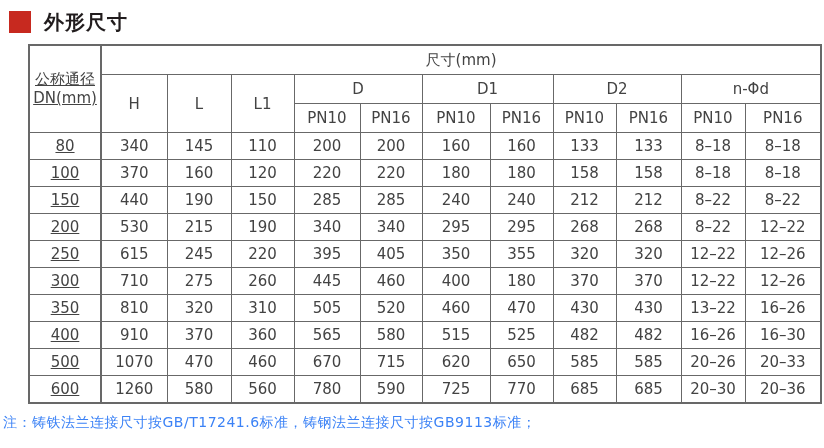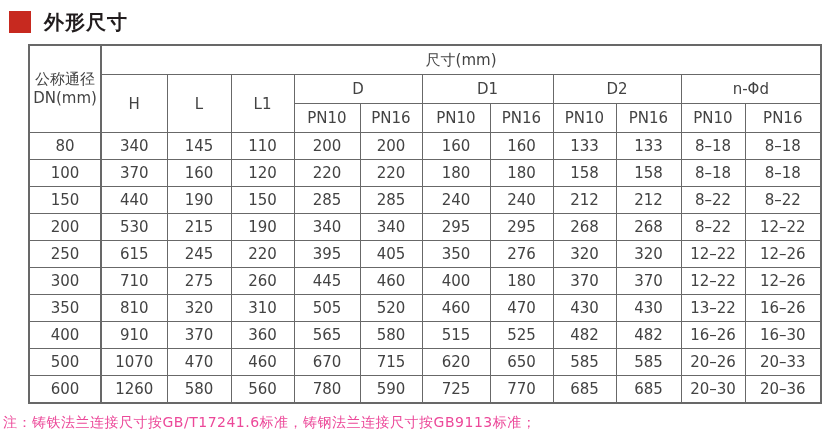--- a/index.html
+++ b/index.html
@@ -53,28 +53,28 @@
     text-align: center;
     vertical-align: middle;
     font-size: 15px;
     color: #434343;
     padding: 0;
     overflow: hidden;
     white-space: nowrap;
   }
   .dim-table th { height: 28px; }
   .dim-table td { height: 26px; }
-  .col-dn { border-right-width: 2px !important; }
+  .col-dn { border-right-width: 2px !important; text-decoration: underline; }
   .dn-head { line-height: 19px; font-size: 15px; color: #3d3d3d; }
   .dn-head span { display: block; }
   .size-head { text-align: center; margin-top: 20px; }
   .note {
     margin: 10px 0 12px 3px;
     font-size: 14px;
-    color: #ec4899;
+    color: #3b82f6;
     letter-spacing: 0.5px;
   }
 </style>
 </head>
 <body>
 
 <div class="page">
 
   <div class="title-row">
     <div class="title-square"></div>
@@ -183,21 +183,21 @@
             <td>12–22</td>
           </tr>
           <tr>
             <td class="col-dn">250</td>
             <td>615</td>
             <td>245</td>
             <td>220</td>
             <td>395</td>
             <td>405</td>
             <td>350</td>
-            <td>276</td>
+            <td>355</td>
             <td>320</td>
             <td>320</td>
             <td>12–22</td>
             <td>12–26</td>
           </tr>
           <tr>
             <td class="col-dn">300</td>
             <td>710</td>
             <td>275</td>
             <td>260</td>

